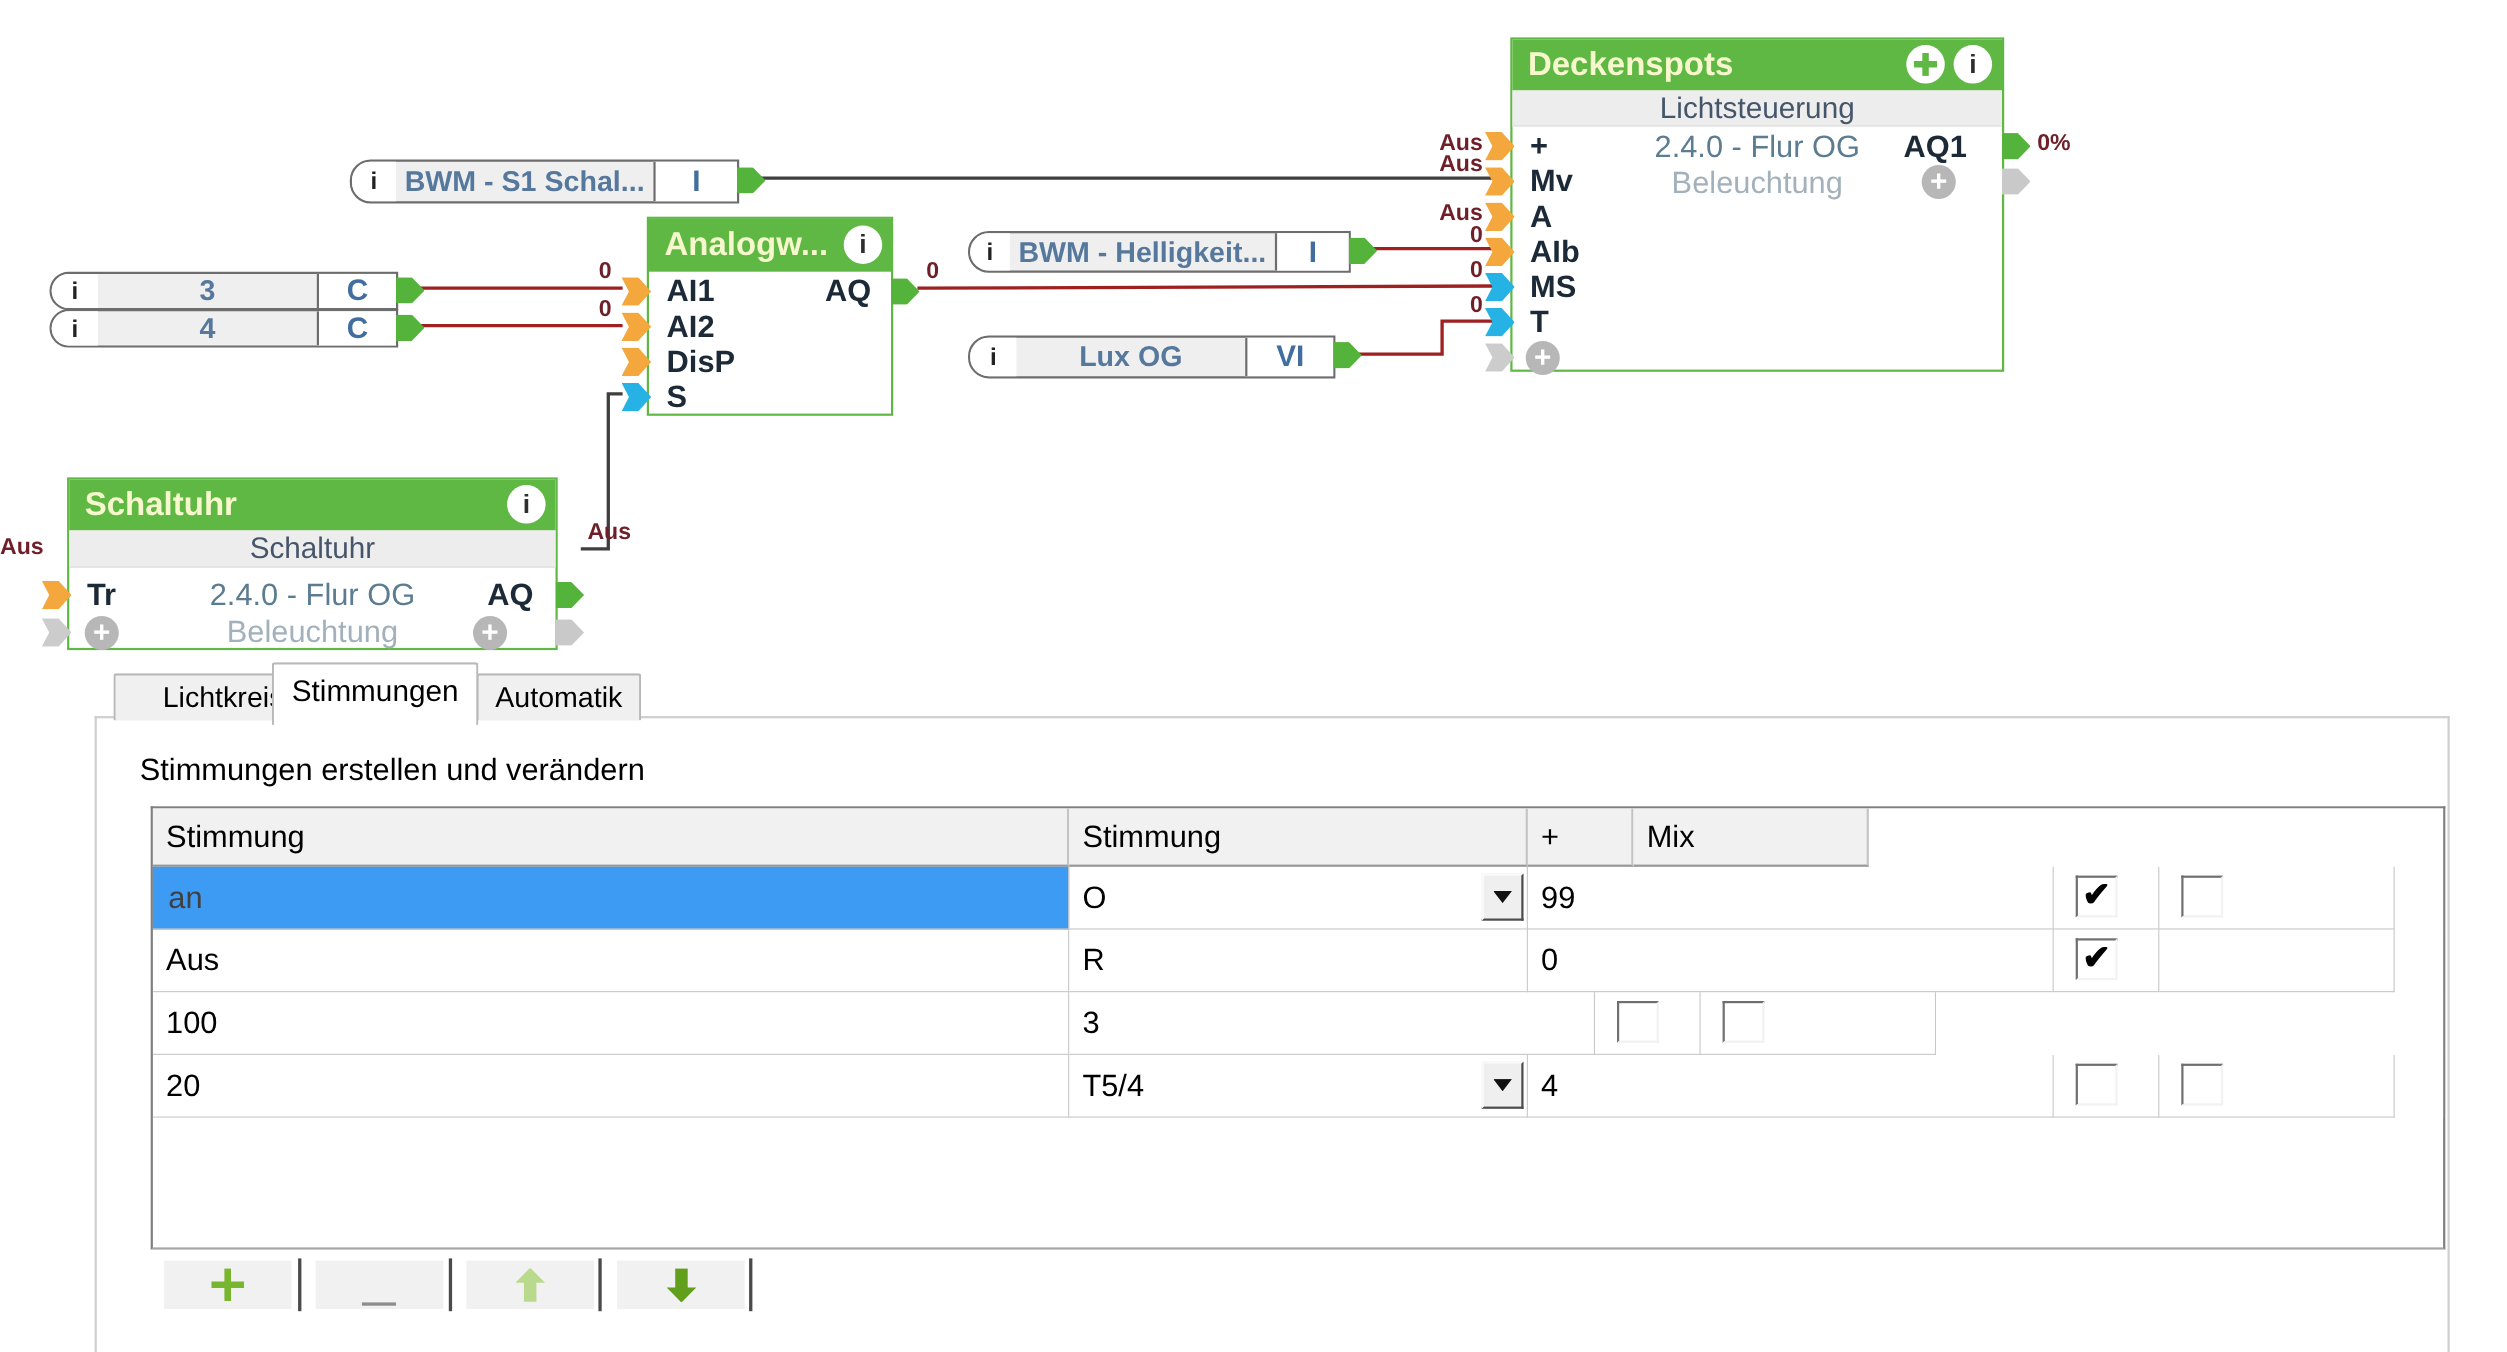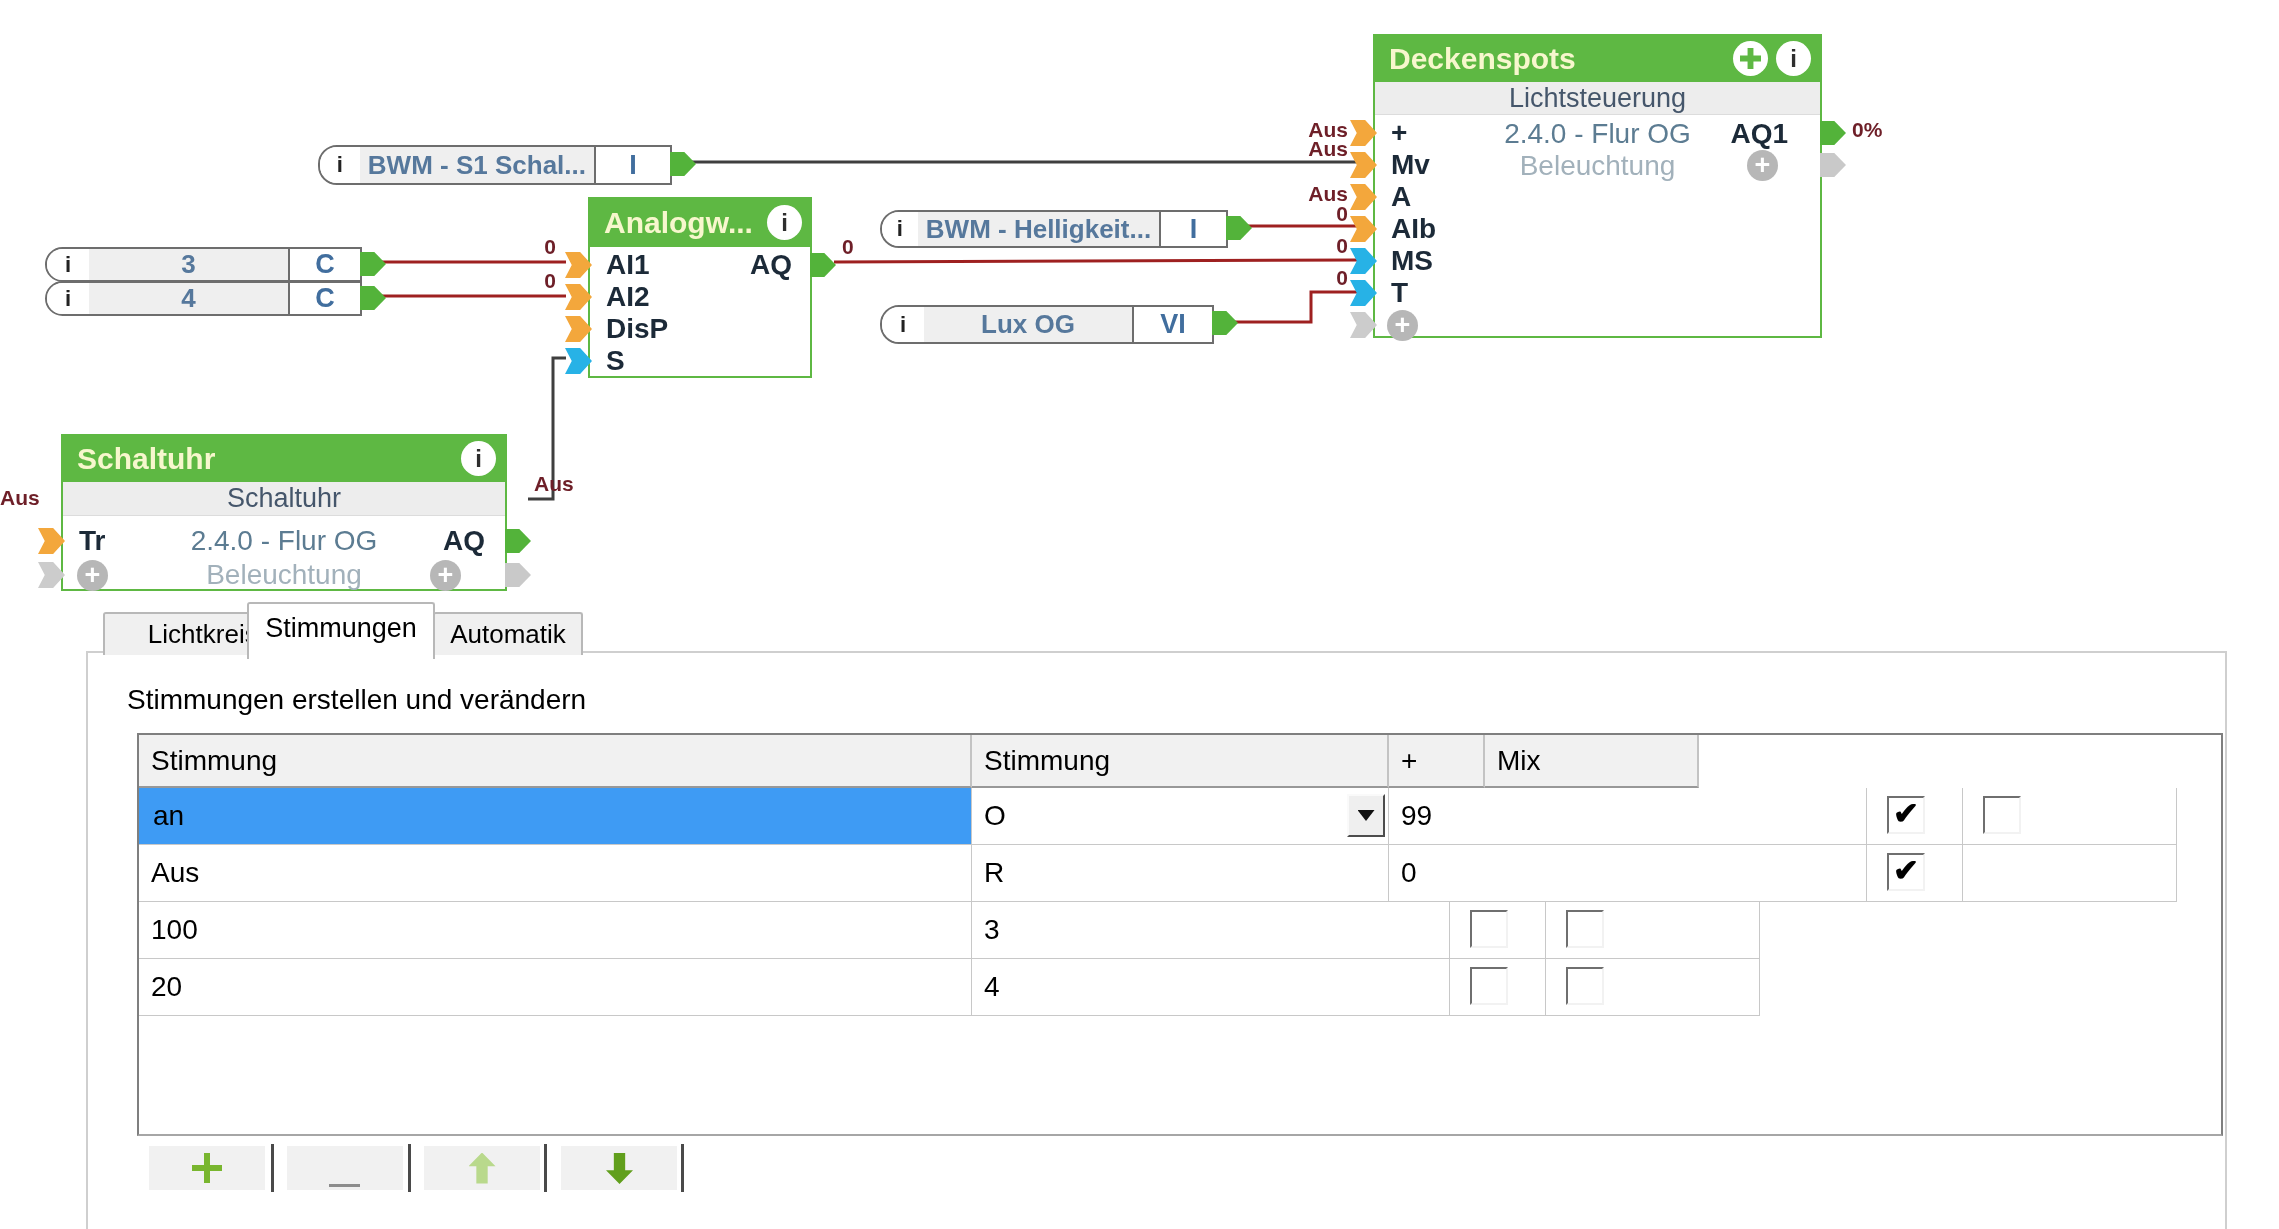--- a/index.html
+++ b/index.html
@@ -38,21 +38,21 @@
   .page-frame{position:absolute;left:86px;top:651px;width:2137px;height:578px;border:2px solid #cfcfcf;border-bottom:none;background:#fff;z-index:2;}
   .tab{position:absolute;background:#f0f0f0;border:2px solid #b8b8b8;border-bottom:none;border-radius:3px 3px 0 0;text-align:center;font-size:26px;color:#000;z-index:2;}
   .tab.active{background:#fff;z-index:5;font-size:27px;}
   .panel-heading{position:absolute;left:127px;top:684px;font-size:28px;color:#000;z-index:3;}
 
   
   .grid{position:absolute;left:137px;top:733px;width:2086px;height:403px;border:2px solid #7f7f7f;border-bottom-color:#a6a6a6;background:#fff;box-sizing:border-box;z-index:3;}
   .g-row{display:flex;border-radius:23px;}
   .g-hcell{background:#f1f1f1;border-right:2px solid #c3c3c3;border-bottom:2px solid #989898;font-size:28px;color:#000;line-height:51px;padding-left:12px;box-sizing:border-box;height:53px;white-space:nowrap;overflow:hidden;}
   .g-cell{border-right:1px solid #c8c8c8;border-bottom:1px solid #c8c8c8;font-size:28px;color:#000;line-height:55px;padding-left:12px;box-sizing:border-box;height:57px;position:relative;white-space:nowrap;overflow:hidden;}
-  .g-cell.sel{background:#3e9bf4;color:#000000;padding-left:14px;}
+  .g-cell.sel{background:#3e9bf4;color:#404040;padding-left:14px;}
   .w1{width:833px;} .w2{width:417px;} .w3{width:478px;} .w4{width:96px;} .w5{width:214px;} .wf{flex:1;border:none;background:#fff;}
   .dd-btn{position:absolute;right:3px;top:6px;width:38px;height:43px;background:#efefef;border:2px solid;border-color:#fafafa #4d4d4d #4d4d4d #fafafa;box-sizing:border-box;display:flex;align-items:center;justify-content:center;}
   .dd-arrow{width:17px;height:11px;background:#111;clip-path:polygon(0 0,100% 0,50% 100%);}
   .cb{width:38px;height:38px;margin-top:8px;margin-left:8px;background:#fff;border:2px solid;border-color:#6f6f6f #f2f2f2 #f2f2f2 #6f6f6f;box-sizing:border-box;font-size:31px;font-weight:bold;color:#000;line-height:32px;text-align:center;}
 
   
   .tbtn{position:absolute;top:1146px;width:116px;height:44px;background:#f1f1f1;display:flex;align-items:center;justify-content:center;z-index:3;}
   .tsep{position:absolute;top:1144px;width:3px;height:48px;background:#4a4a4a;z-index:3;}
   .tplus{width:30px;height:30px;background:#79b62f;clip-path:polygon(40% 0,60% 0,60% 40%,100% 40%,100% 60%,60% 60%,60% 100%,40% 100%,40% 60%,0 60%,0 40%,40% 40%);}
   .eraser{position:relative;width:38px;height:38px;}
@@ -252,20 +252,25 @@
           <div class="cb"></div>
         </div>
       <div class="g-cell w5">
           <div class="cb"></div>
         </div>
       <div class="wf"></div>
     </div>
 
     <div class="g-row">
       <div class="g-cell w1">20</div>
+      <div class="g-cell w2"><span>T5/4</span>
+        <span class="dd-btn">
+            <span class="dd-arrow"></span>
+          </span>
+      </div>
       <div class="g-cell w3">4</div>
       <div class="g-cell w4">
           <div class="cb"></div>
         </div>
       <div class="g-cell w5">
           <div class="cb"></div>
         </div>
       <div class="wf"></div>
     </div>
   </div>

